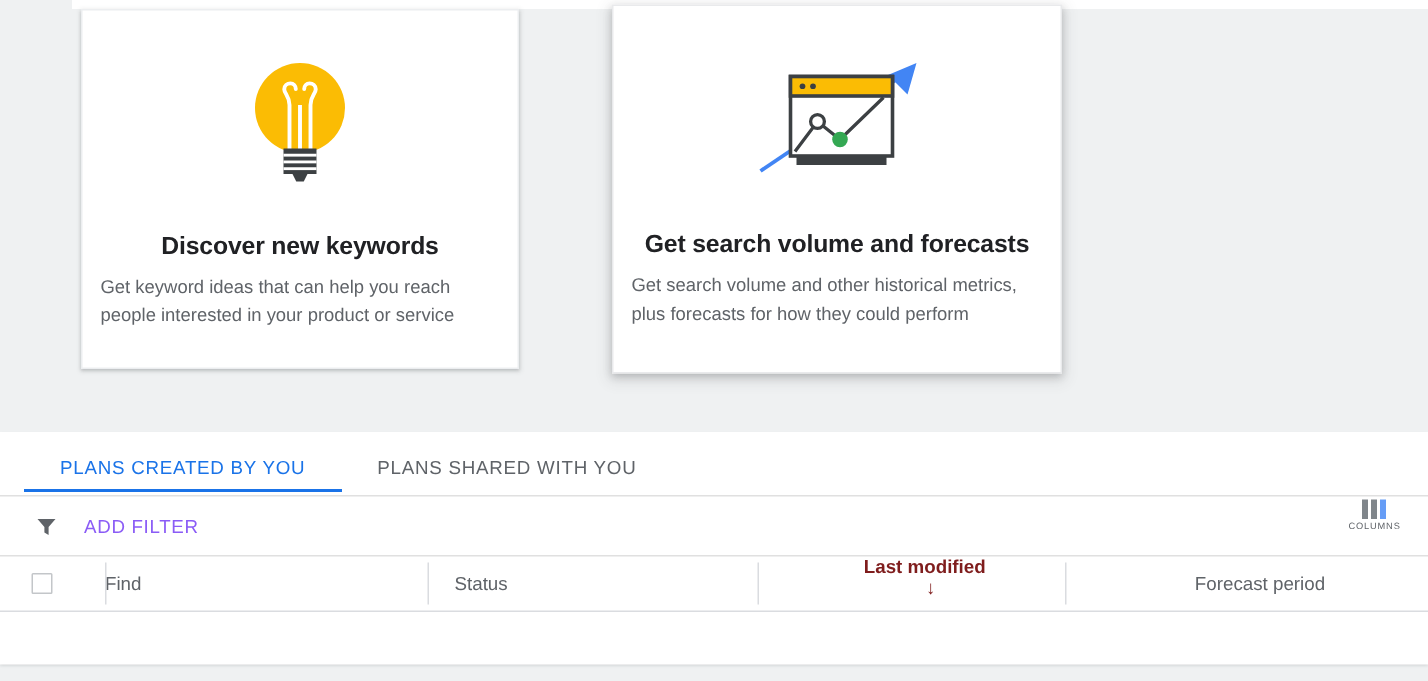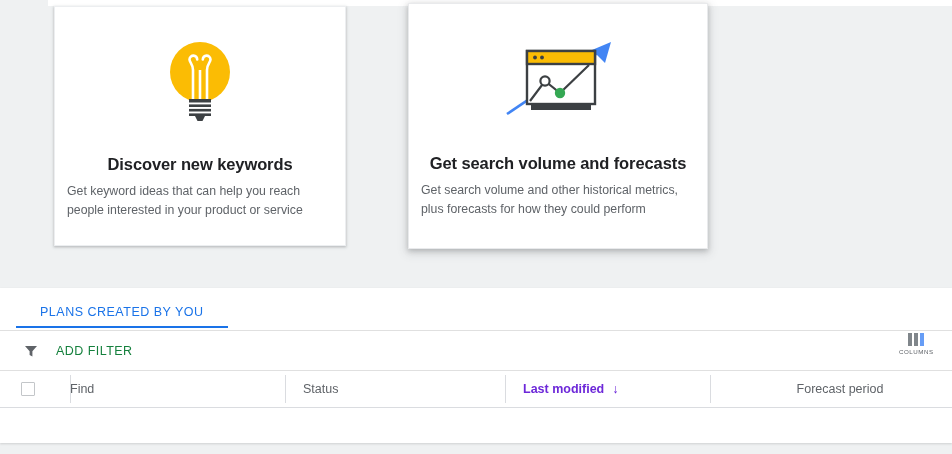--- a/index.html
+++ b/index.html
@@ -137,21 +137,21 @@
   .filter-btn {
     display: flex;
     align-items: center;
     margin-left: 24px;
     cursor: pointer;
   }
   .filter-icon { display:block; margin-right: 18px; }
   .filter-label {
     font-size: 12.5px;
     letter-spacing: 0.45px;
-    color: #15803d;
+    color: #8b5cf6;
   }
   .columns-btn {
     position: absolute;
     right: 14px;
     top: 2px;
     width: 44px;
     display: flex;
     flex-direction: column;
     align-items: center;
     cursor: pointer;
@@ -186,21 +186,21 @@
   .th {
     position: absolute;
     top: 0;
     height: 36px;
     display: flex;
     align-items: center;
     font-size: 12.5px;
     color: #5f6368;
     box-sizing: border-box;
   }
-  .th.sorted { color: #6d28d9; font-weight: bold; }
+  .th.sorted { color: #7f1d1d; font-weight: bold; flex-direction: column; }
   .th .divider {
     position: absolute;
     left: 0; top: 4px; bottom: 4px;
     width: 1px;
     background: #dadce0;
   }
   .th-checkbox { left: 0; width: 70px; justify-content: flex-start; padding-left: 21px; }
   .th-plan     { left: 70px;  width: 215px; padding-left: 0; }
   .th-status   { left: 285px; width: 220px; padding-left: 18px; }
   .th-modified { left: 505px; width: 205px; padding-left: 18px; }
@@ -277,20 +277,21 @@
     <h2 class="card-title">Get search volume and forecasts</h2>
     <p class="card-desc">Get search volume and other historical metrics, plus forecasts for how they could perform</p>
   </div>
 </div>
 
 <div class="panel">
 
   <div class="tabs-row">
     <div class="tabs">
       <div class="tab active">PLANS CREATED BY YOU</div>
+      <div class="tab">PLANS SHARED WITH YOU</div>
     </div>
   </div>
 
   <div class="filter-row">
     <div class="filter-btn">
       <span>
         <svg class="filter-icon" width="14" height="14" viewBox="0 0 14 14" xmlns="http://www.w3.org/2000/svg">
           <path d="M1 2 L13 2 L8.4 7.3 L8.4 12.6 L5.6 11 L5.6 7.3 Z" fill="#5f6368"></path>
         </svg>
       </span>

